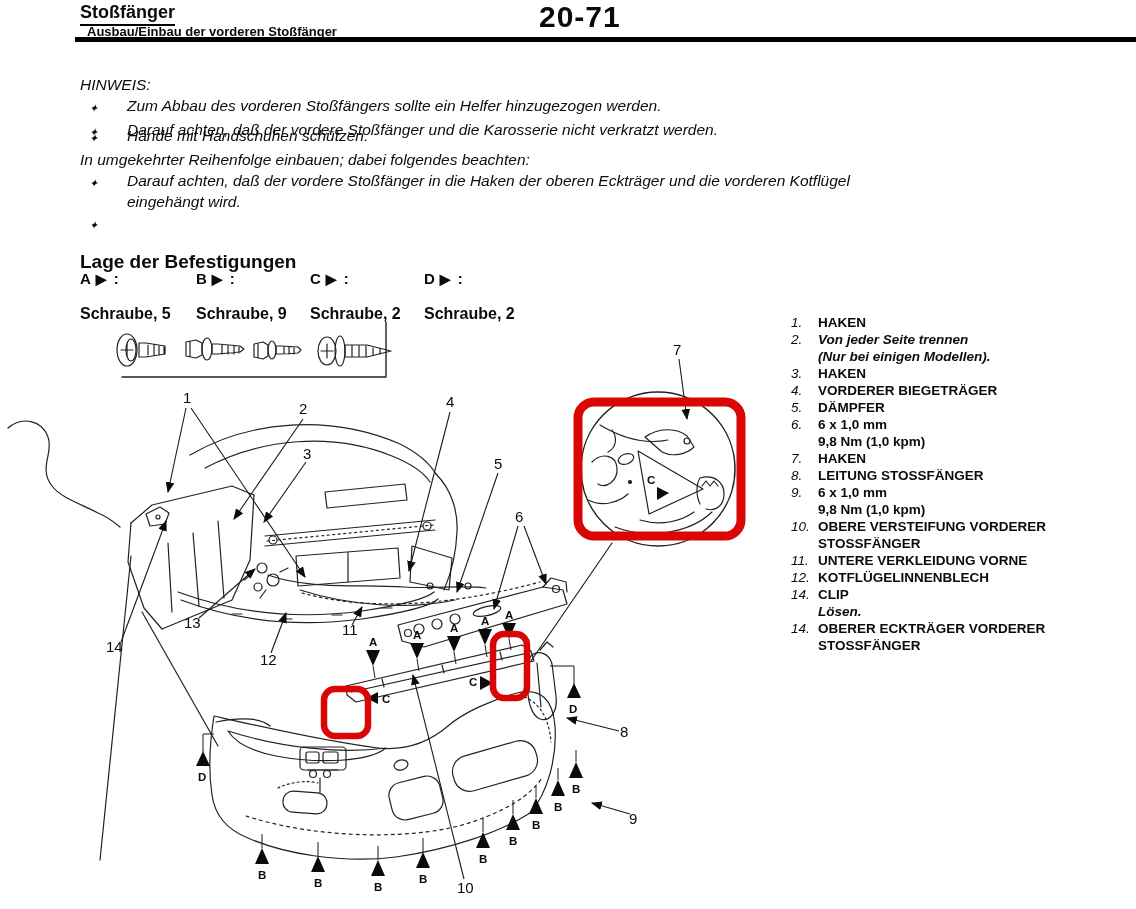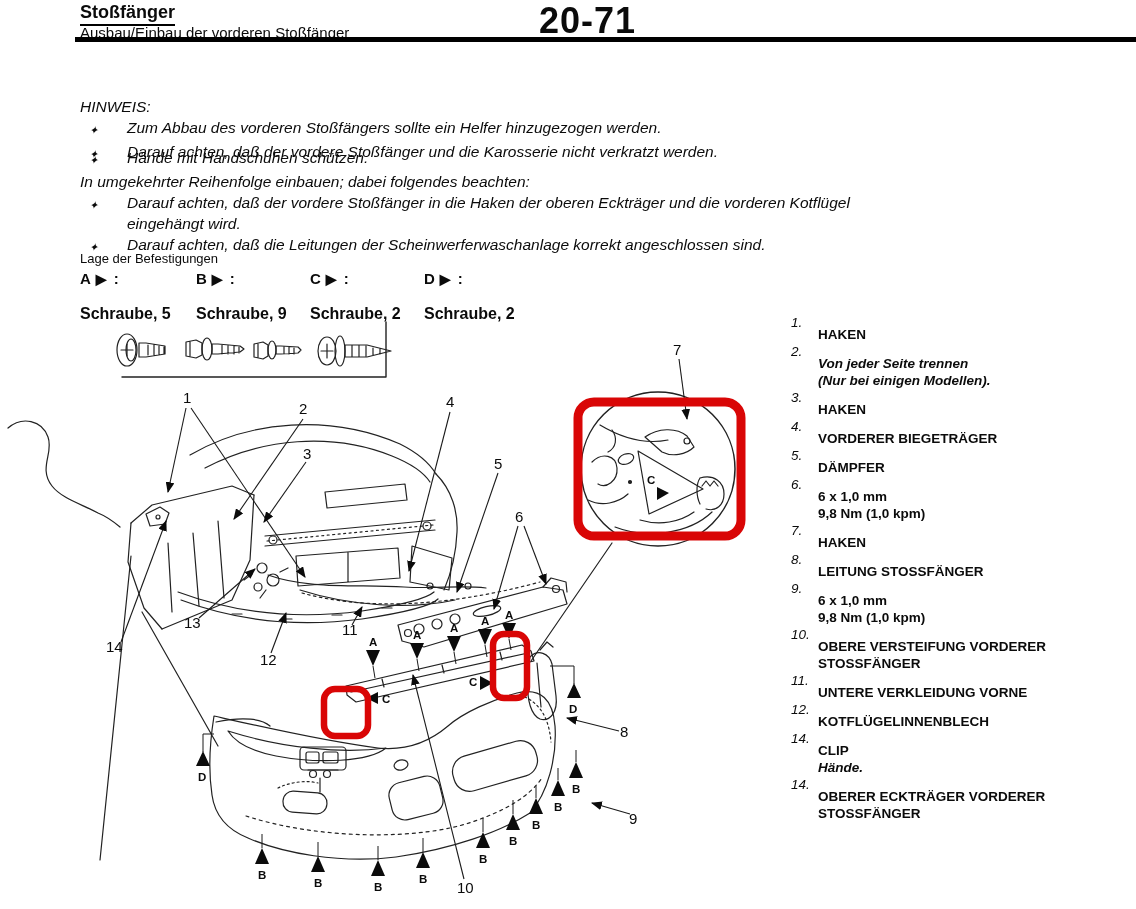--- a/index.html
+++ b/index.html
@@ -2,39 +2,39 @@
 <html><head>
 <meta charset="utf-8">
 <style>
   html,body{margin:0;padding:0;background:#fff;}
   body{width:1136px;height:909px;position:relative;overflow:hidden;
        font-family:"Liberation Sans",sans-serif;color:#0b0b0b;
        -webkit-font-smoothing:antialiased;}
   .abs{position:absolute;}
   
   .h-title{left:80px;top:2px;font-size:18px;font-weight:bold;border-bottom:2px solid #000;padding-bottom:1px;}
-  .h-sub{left:80px;top:24px;font-size:15px;font-weight:normal;}
-  .h-code{left:539px;top:0px;font-size:36px;font-weight:bold;letter-spacing:1px;}
+  .h-sub{left:87px;top:24px;font-size:13px;font-weight:bold;}
+  .h-code{left:539px;top:0px;font-size:30px;font-weight:bold;letter-spacing:1px;}
   .h-rule{left:75px;top:37px;width:1061px;height:5px;background:#000;}
   
-  .notes{left:80px;top:96px;width:845px;font-size:15.5px;font-style:italic;line-height:21px;}
+  .notes{left:80px;top:74px;width:845px;font-size:15.5px;font-style:italic;line-height:21px;}
   .brow{display:flex;}
   .bm{flex:none;width:38px;padding-left:9px;font-size:11px;padding-top:3px;}
   .btxt{white-space:pre-line;}
   .plain{}
-  .fhead{left:80px;top:251px;font-size:13px;font-weight:normal;}
+  .fhead{left:80px;top:251px;font-size:19px;font-weight:bold;}
   .fgroup{position:absolute;top:270px;}
   .fletter{font-size:15px;font-weight:bold;display:flex;align-items:center;}
   .ftri{font-size:14px;margin:0 7px 0 5px;}
   .fspec{font-size:16px;font-weight:bold;margin-top:18px;}
   
   .legend{left:791px;top:314px;width:344px;font-size:13.5px;line-height:17px;}
   .lrow{display:flex;}
   .lnum{flex:none;width:27px;font-style:italic;}
-  .ltxt{display:block;margin-top:12px;}
+  .ltxt{display:block;}
   .llabel{font-weight:bold;white-space:pre-line;display:block;}
   .lnote{font-style:italic;white-space:pre-line;display:block;font-weight:bold;}
   
   svg text{font-family:"Liberation Sans",sans-serif;fill:#0b0b0b;}
   .cn{font-size:15px;}
   .ml{font-size:11.5px;font-weight:bold;}
 </style>
 </head>
 <body>
 
@@ -63,21 +63,20 @@
     <span class="btxt">Hände mit Handschuhen schützen.</span>
   </div>
   <div class="plain">In umgekehrter Reihenfolge einbauen; dabei folgendes beachten:</div>
   <div class="brow">
     <span class="bm">✦</span>
     <span class="btxt">Darauf achten, daß der vordere Stoßfänger in die Haken der oberen Eckträger und die vorderen Kotflügel
 eingehängt wird.</span>
   </div>
   <div class="brow">
     <span class="bm">✦</span>
-    <span class="btxt">Darauf achten, daß die Leitungen der Scheinwerferwaschanlage korrekt angeschlossen sind.</span>
   </div>
 </div>
 
 <div class="abs fhead">Lage der Befestigungen</div>
 
 <div class="fgroup" style="left:80px">
   <div class="fletter">
       <span>A</span>
       <span class="ftri">▶</span>
       <span>:</span>
@@ -194,21 +193,21 @@
       <span class="lnum">12.</span>
       <span class="ltxt">
         <span class="llabel">KOTFLÜGELINNENBLECH</span>
         <span class="lnote"></span>
       </span>
     </div>
   <div class="lrow">
       <span class="lnum">14.</span>
       <span class="ltxt">
         <span class="llabel">CLIP</span>
-        <span class="lnote">Hände.</span>
+        <span class="lnote">Lösen.</span>
       </span>
     </div>
   <div class="lrow">
       <span class="lnum">14.</span>
       <span class="ltxt">
         <span class="llabel">OBERER ECKTRÄGER VORDERER
 STOSSFÄNGER</span>
         <span class="lnote"></span>
       </span>
     </div>

